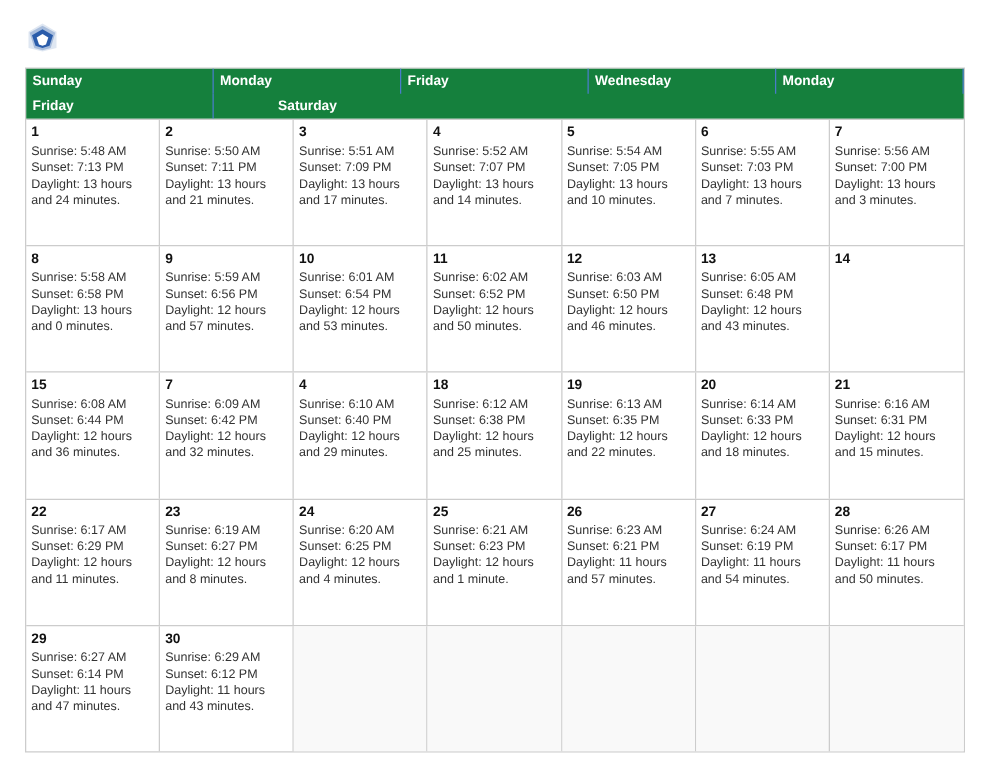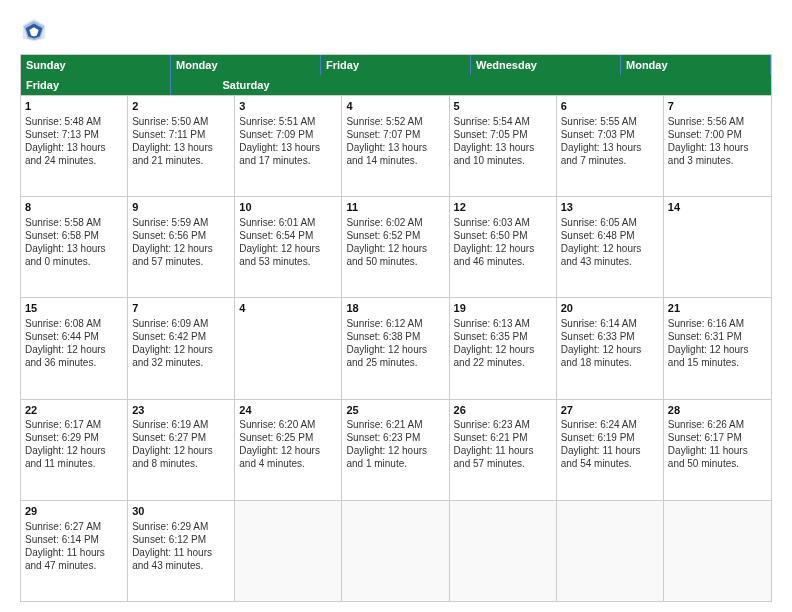--- a/index.html
+++ b/index.html
@@ -201,20 +201,21 @@
           <div class="cal-cell">
             <span class="day-num">15</span>
             <div class="cal-cell-text">Sunrise: 6:08 AM<br>Sunset: 6:44 PM<br>Daylight: 12 hours and 36 minutes.</div>
           </div>
           <div class="cal-cell">
             <span class="day-num">7</span>
             <div class="cal-cell-text">Sunrise: 6:09 AM<br>Sunset: 6:42 PM<br>Daylight: 12 hours and 32 minutes.</div>
           </div>
           <div class="cal-cell">
             <span class="day-num">4</span>
+            <div class="cal-cell-text">Sunrise: 6:10 AM<br>Sunset: 6:40 PM<br>Daylight: 12 hours and 29 minutes.</div>
           </div>
           <div class="cal-cell">
             <span class="day-num">18</span>
             <div class="cal-cell-text">Sunrise: 6:12 AM<br>Sunset: 6:38 PM<br>Daylight: 12 hours and 25 minutes.</div>
           </div>
           <div class="cal-cell">
             <span class="day-num">19</span>
             <div class="cal-cell-text">Sunrise: 6:13 AM<br>Sunset: 6:35 PM<br>Daylight: 12 hours and 22 minutes.</div>
           </div>
           <div class="cal-cell">

